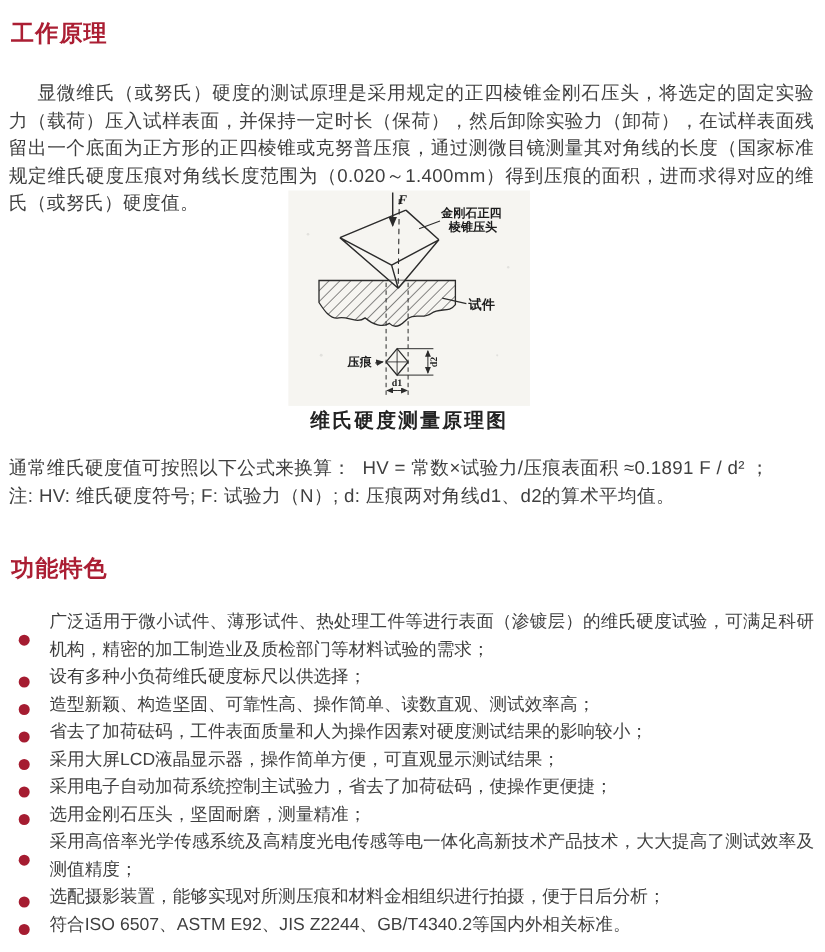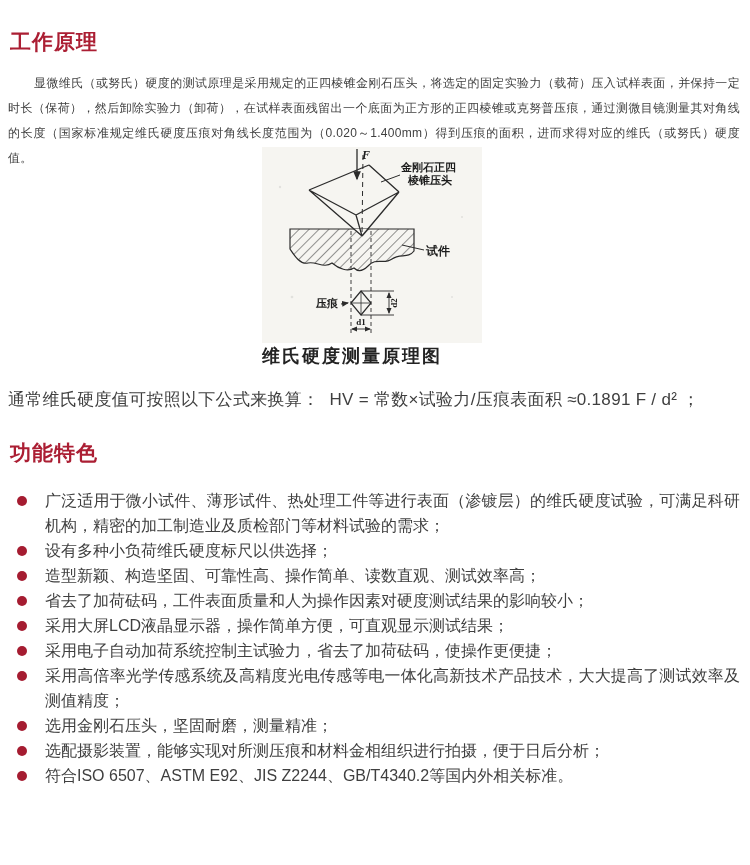--- a/index.html
+++ b/index.html
@@ -6,39 +6,39 @@
   html,body { background:#ffffff; }
   body {
     width:750px; height:865px; overflow:hidden;
     font-family:"Liberation Sans", sans-serif;
     color:#3f3f3f;
   }
   .sec-heading {
     font-size:21px; font-weight:bold; color:#ab1e33;
     letter-spacing:1px; line-height:26px;
   }
-  #heading-principle { margin:29px 0 0 10px; }
-  #heading-features  { margin:28px 0 0 10px; }
+  #heading-principle { margin:18px 0 0 10px; }
+  #heading-features  { margin:42px 0 0 10px; }
   .body-par {
-    margin:16px 10px 0 8px;
-    font-size:12px; line-height:25px; letter-spacing:0.3px;
+    margin:28px 10px 0 8px;
+    font-size:17px; line-height:25px; letter-spacing:0.3px;
     text-indent:26px; text-align:justify;
   }
   .diagram-wrap { width:220px; margin:-24px 0 0 262px; }
   .diagram-svg { display:block; }
   .diagram-caption {
-    margin-top:2px; 
+    margin-top:2px; text-align:center;
     font-family:"Liberation Serif", serif;
     font-size:18px; font-weight:bold; letter-spacing:2px;
     color:#232323; line-height:22px; white-space:nowrap;
   }
   .formula-block { margin:20px 8px 0 8px; font-size:17px; line-height:25px; letter-spacing:0.3px; }
   .formula-line { white-space:pre-wrap; }
   .feature-list { list-style:none; margin:22px 10px 0 0; }
-  .feature-item { display:flex; align-items:flex-start; font-size:16px; line-height:25px; }
+  .feature-item { display:flex; align-items:center; font-size:16px; line-height:25px; }
   .bullet-dot {
     flex:0 0 auto; width:10px; height:10px; border-radius:50%;
     background:#a51c31; margin:8px 18px 0 17px;
   }
   .feature-text { flex:1 1 auto; text-align:justify; }
   .dia-text { font-family:"Liberation Serif", serif; fill:#1c1c1c; font-weight:bold; }
 </style>
 </head>
 <body>
 
@@ -103,20 +103,21 @@
 
     <line x1="99" y1="182" x2="90" y2="182" stroke="#2b2b2b" stroke-width="0.9" marker-end="url(#arr)"></line>
     <line x1="99" y1="182" x2="108" y2="182" stroke="#2b2b2b" stroke-width="0.9" marker-end="url(#arr)"></line>
     <text class="dia-text" x="99" y="178" font-size="9" text-anchor="middle">d1</text>
   </svg>
   <div class="diagram-caption">维氏硬度测量原理图</div>
 </div>
 
 <div class="formula-block">
   <div class="formula-line">通常维氏硬度值可按照以下公式来换算：  HV = 常数×试验力/压痕表面积 ≈0.1891 F / d² ；</div>
+  <div>注: HV: 维氏硬度符号; F: 试验力（N）; d: 压痕两对角线d1、d2的算术平均值。</div>
 </div>
 
 <h2 class="sec-heading" id="heading-features">功能特色</h2>
 
 <ul class="feature-list">
   <li class="feature-item">
     <span class="bullet-dot"></span>
     <span class="feature-text">广泛适用于微小试件、薄形试件、热处理工件等进行表面（渗镀层）的维氏硬度试验，可满足科研机构，精密的加工制造业及质检部门等材料试验的需求；</span>
   </li>
   <li class="feature-item">
@@ -134,25 +135,25 @@
   <li class="feature-item">
     <span class="bullet-dot"></span>
     <span class="feature-text">采用大屏LCD液晶显示器，操作简单方便，可直观显示测试结果；</span>
   </li>
   <li class="feature-item">
     <span class="bullet-dot"></span>
     <span class="feature-text">采用电子自动加荷系统控制主试验力，省去了加荷砝码，使操作更便捷；</span>
   </li>
   <li class="feature-item">
     <span class="bullet-dot"></span>
-    <span class="feature-text">采用高倍率光学传感系统及高精度光电传感等电一体化高新技术产品技术，大大提高了测试效率及测值精度；</span>
+    <span class="feature-text">选用金刚石压头，坚固耐磨，测量精准；</span>
   </li>
   <li class="feature-item">
     <span class="bullet-dot"></span>
-    <span class="feature-text">选用金刚石压头，坚固耐磨，测量精准；</span>
+    <span class="feature-text">采用高倍率光学传感系统及高精度光电传感等电一体化高新技术产品技术，大大提高了测试效率及测值精度；</span>
   </li>
   <li class="feature-item">
     <span class="bullet-dot"></span>
     <span class="feature-text">选配摄影装置，能够实现对所测压痕和材料金相组织进行拍摄，便于日后分析；</span>
   </li>
   <li class="feature-item">
     <span class="bullet-dot"></span>
     <span class="feature-text">符合ISO 6507、ASTM E92、JIS Z2244、GB/T4340.2等国内外相关标准。</span>
   </li>
 </ul>

